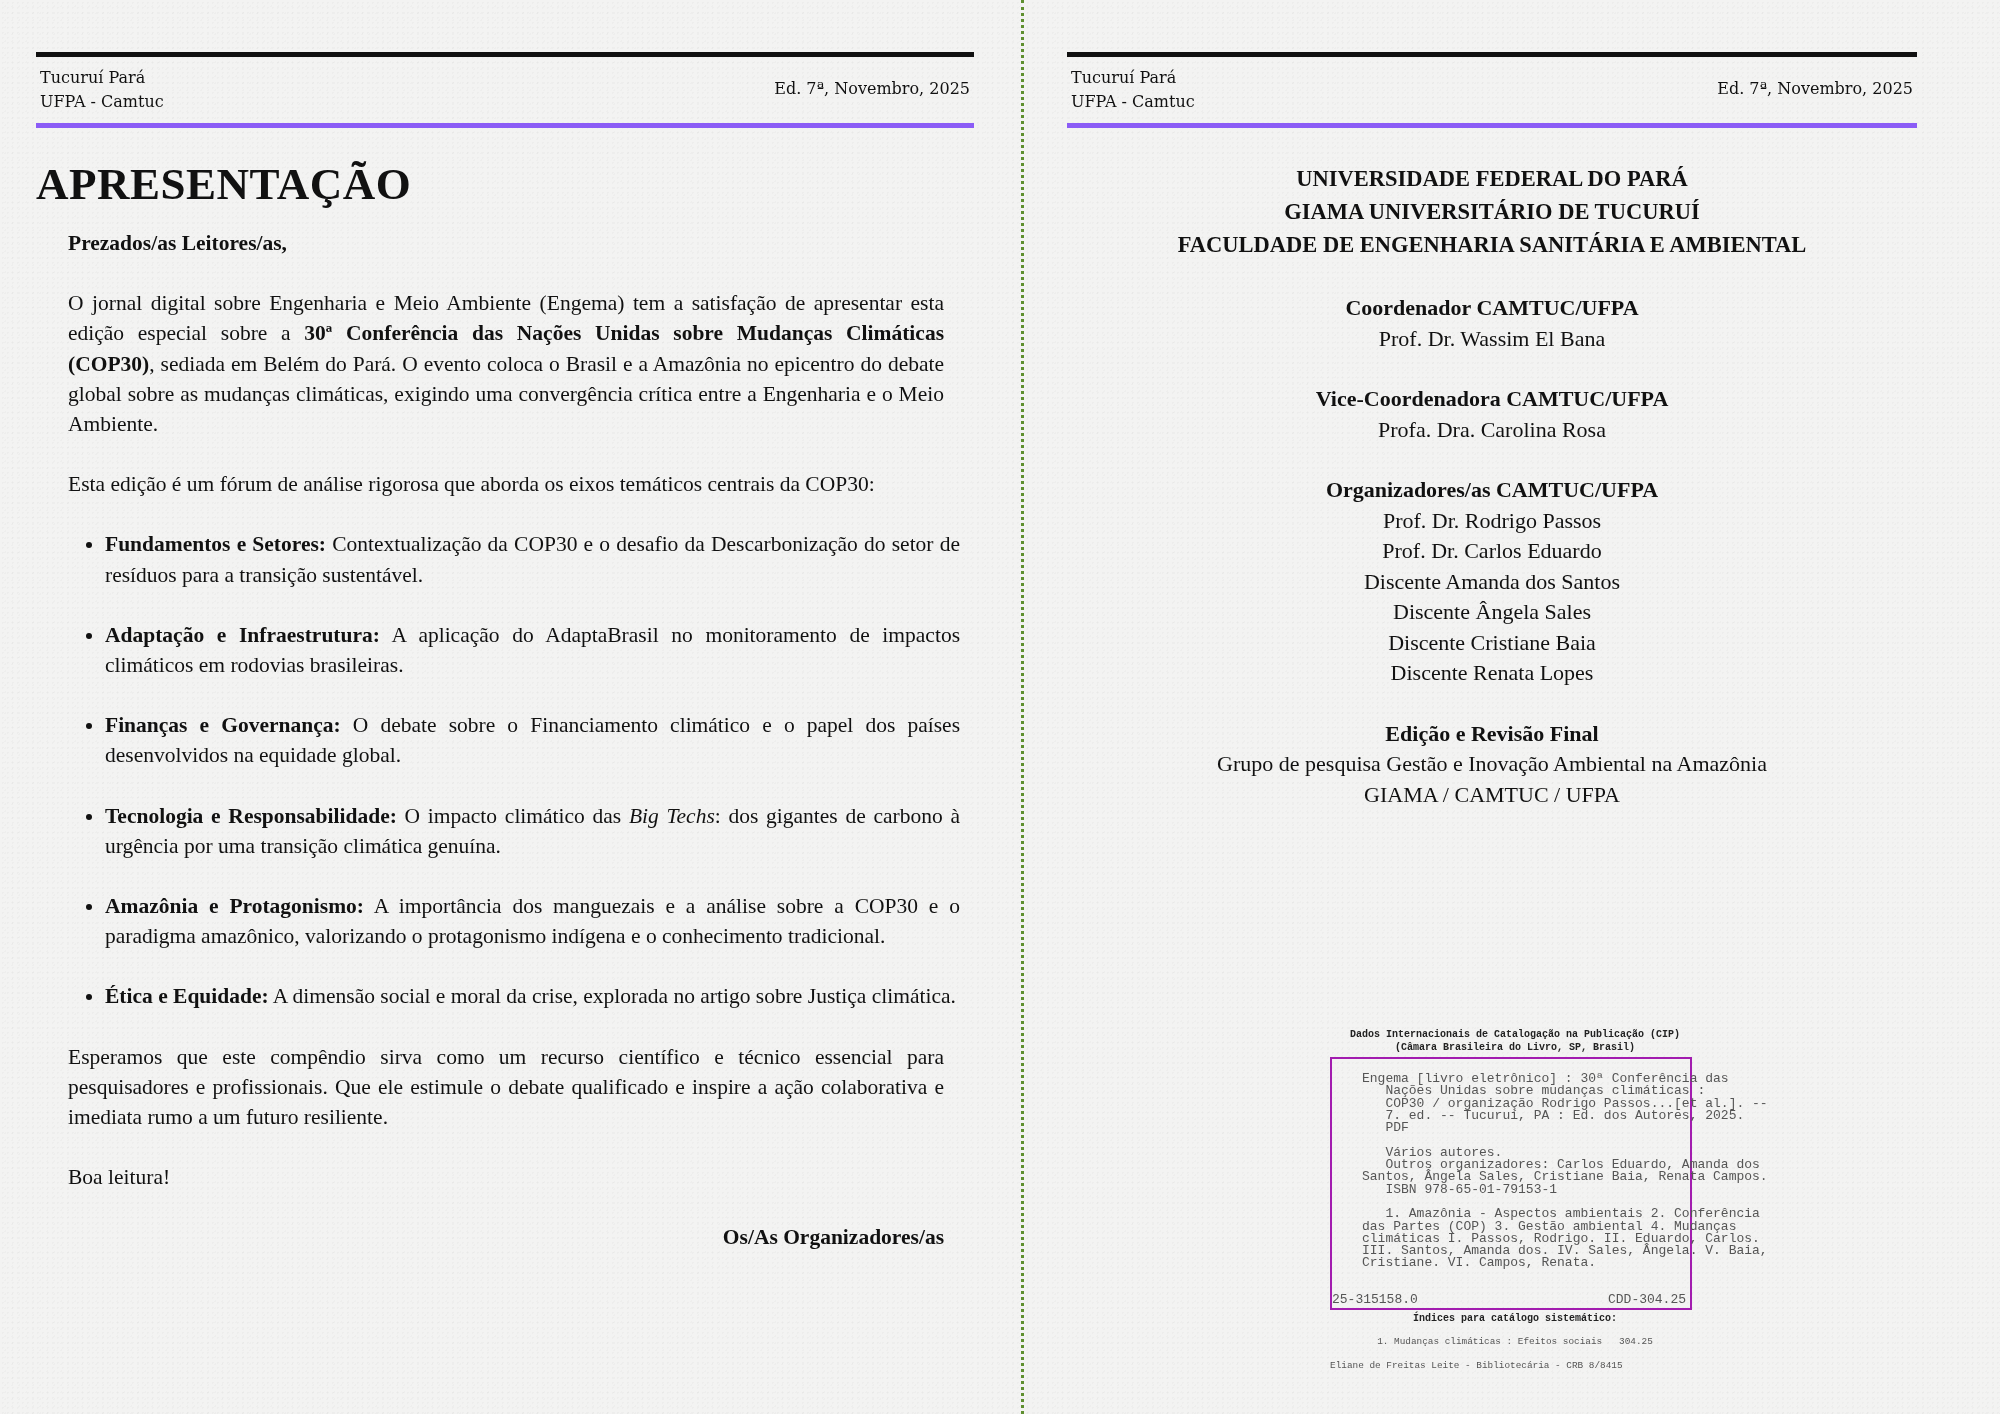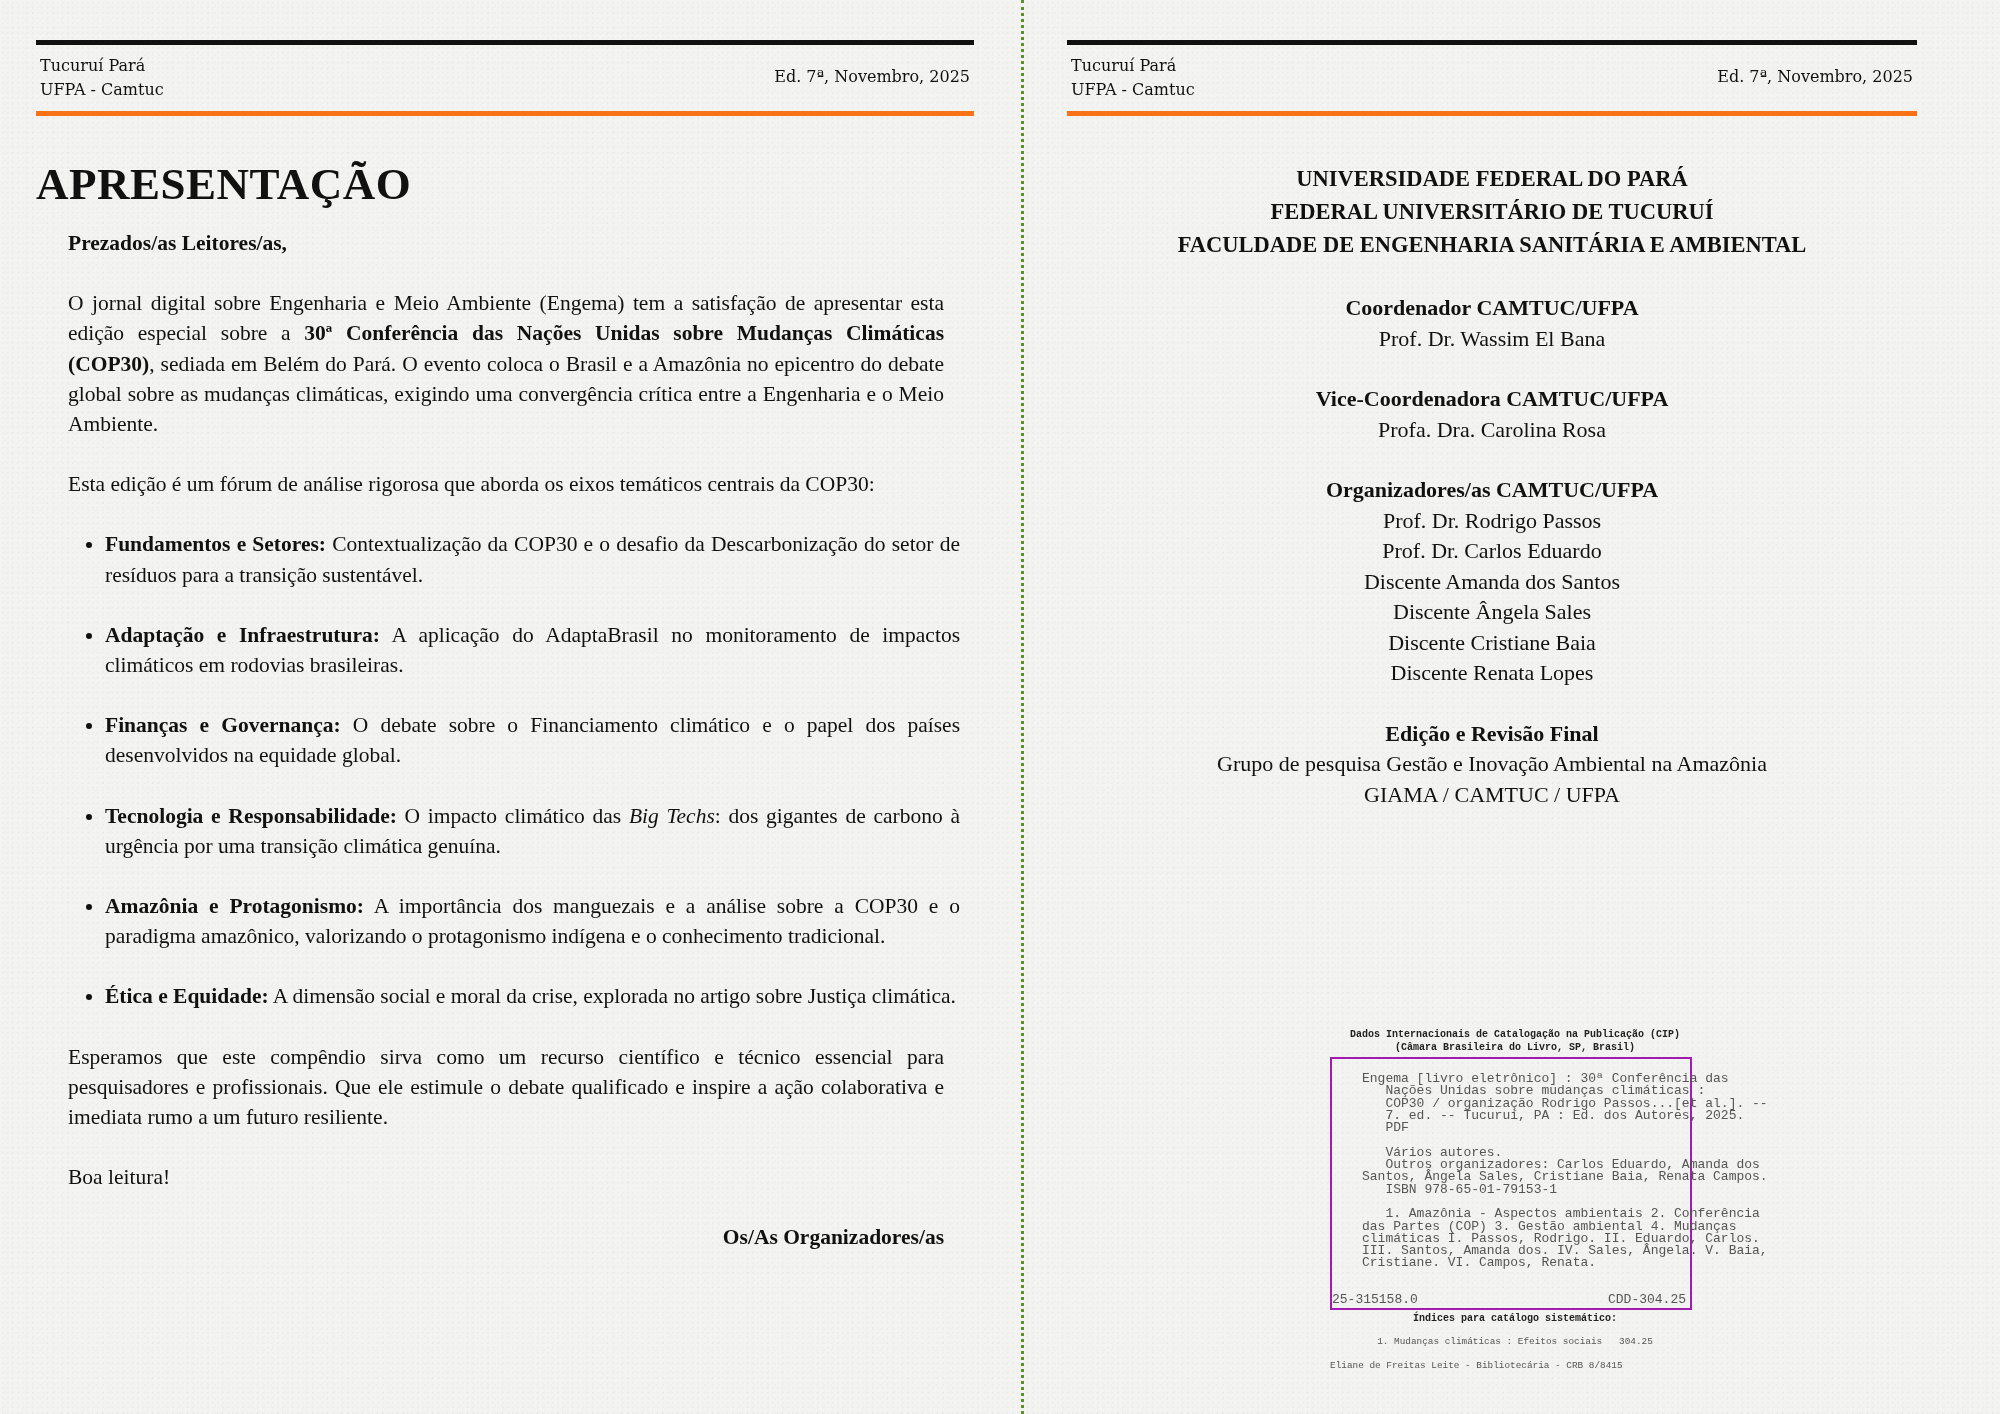--- a/index.html
+++ b/index.html
@@ -14,21 +14,21 @@
       font-family: "DejaVu Serif", serif;
       color: #111;
     }
     .page { position: absolute; top: 0; height: 1414px; }
     .page-left { left: 0; width: 1020px; }
     .page-right { left: 1022px; width: 978px; }
     .divider {
       position: absolute; left: 1021px; top: 0; width: 0; height: 1414px;
       border-left: 3px dotted #5e8f2f;
     }
-    .header { position: absolute; top: 40px; height: 66px; border-top: 5px solid #111; border-bottom: 5px solid #f97316; }
+    .header { position: absolute; top: 52px; height: 66px; border-top: 5px solid #111; border-bottom: 5px solid #8b5cf6; }
     .page-left .header { left: 36px; width: 938px; }
     .page-right .header { left: 45px; width: 850px; }
     .header-loc { position: absolute; left: 4px; top: 9px; font-size: 16px; line-height: 24px; }
     .header-ed { position: absolute; right: 4px; top: 20px; font-size: 16px; line-height: 24px; }
 
     .title {
       position: absolute; left: 36px; width: 938px; top: 158px; text-align: left;
       font-family: "Liberation Serif", serif; font-weight: bold; font-size: 45px; letter-spacing: 0.5px;
     }
     .left-body {
@@ -98,21 +98,21 @@
     <div class="header-loc">
       <div>Tucuruí Pará</div>
       <div>UFPA - Camtuc</div>
     </div>
     <div class="header-ed">Ed. 7ª, Novembro, 2025</div>
   </div>
 
   <div class="right-body">
     <div class="inst">
       <div>UNIVERSIDADE FEDERAL DO PARÁ</div>
-      <div>FEDERAL UNIVERSITÁRIO DE TUCURUÍ</div>
+      <div>GIAMA UNIVERSITÁRIO DE TUCURUÍ</div>
       <div>FACULDADE DE ENGENHARIA SANITÁRIA E AMBIENTAL</div>
     </div>
 
     <div class="role-block">
       <div class="role">Coordenador CAMTUC/UFPA</div>
       <div>Prof. Dr. Wassim El Bana</div>
     </div>
     <div class="role-block">
       <div class="role">Vice-Coordenadora CAMTUC/UFPA</div>
       <div>Profa. Dra. Carolina Rosa</div>

